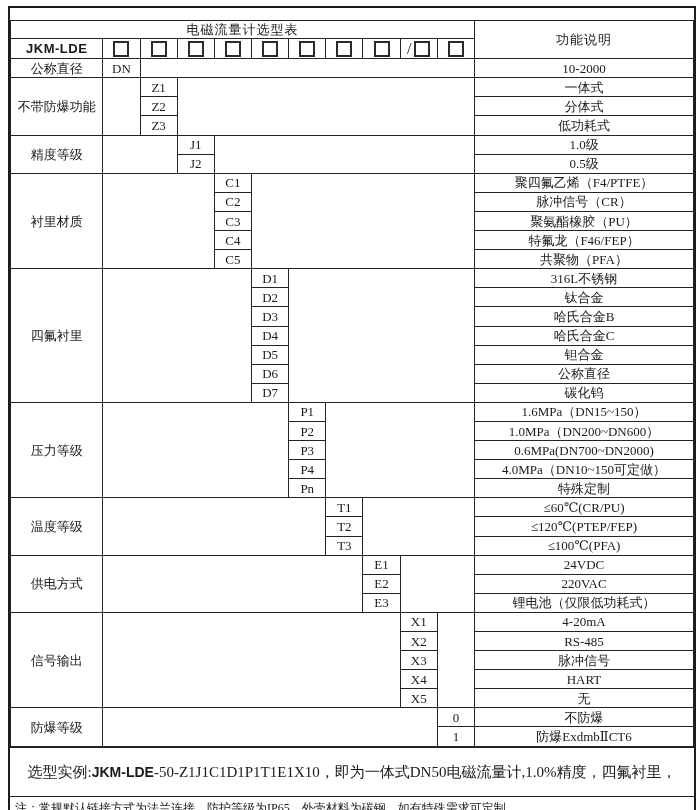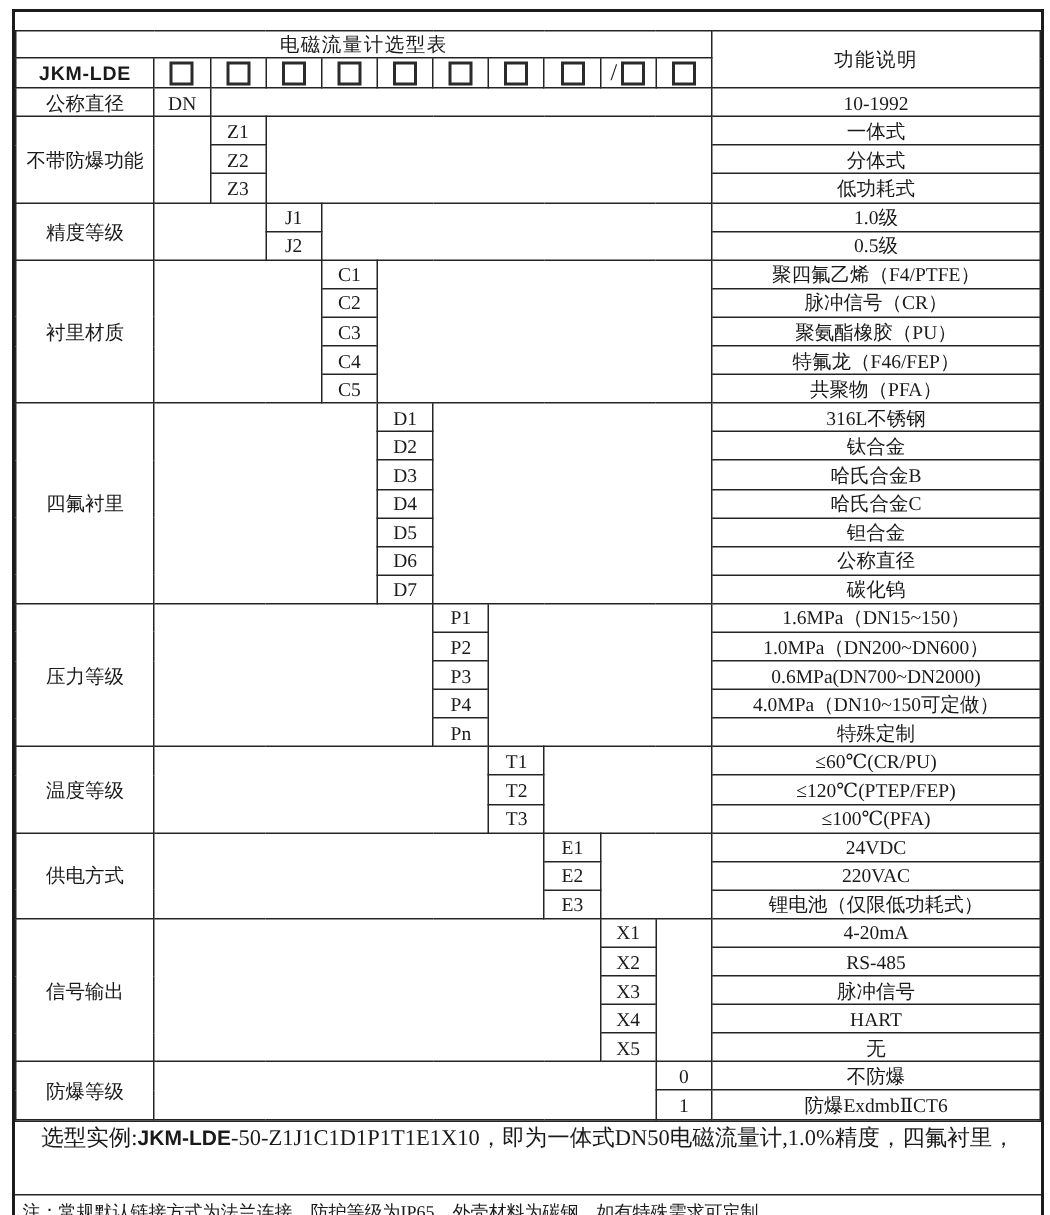--- a/index.html
+++ b/index.html
@@ -31,21 +31,21 @@
   td.code{font-size:13px;}
   td.code-dn{text-align:left;padding-left:3px;}
   td.desc{font-size:13px;}
   .cb{
     display:inline-block;width:12px;height:12px;
     border:2px solid #2b2b2b;background:#fff;vertical-align:middle;
   }
   .slash{font-size:16px;margin-right:3px;vertical-align:middle;}
   .example{
     border-top:1px solid #242424;height:48px;
-    display:flex;flex-direction:row;justify-content:center;
+    display:flex;flex-direction:column;justify-content:center;
     text-align:center;font-size:15px;line-height:21px;white-space:nowrap;
   }
   .example .bold-model{
     font-family:"Liberation Sans","DejaVu Sans",sans-serif;
     font-weight:bold;font-size:14px;
   }
   .note{
     border-top:1px solid #242424;height:23px;line-height:23px;
     font-size:12px;text-align:left;padding-left:5px;white-space:nowrap;
   }
@@ -87,21 +87,21 @@
       <td><span class="cb"></span></td>
       <td><span class="cb"></span></td>
       <td><span class="slash">/</span><span class="cb"></span></td>
       <td><span class="cb"></span></td>
     </tr>
 
     <tr class="r">
       <td class="lbl">公称直径</td>
       <td class="code code-dn">DN</td>
       <td class="sp" colspan="9"></td>
-      <td class="desc">10-1992</td>
+      <td class="desc">10-2000</td>
     </tr>
 
     <tr class="r">
       <td class="lbl" rowspan="3">不带防爆功能</td>
       <td class="sp" rowspan="3"></td>
       <td class="code">Z1</td>
       <td class="sp" colspan="8" rowspan="3"></td>
       <td class="desc">一体式</td>
     </tr>
     <tr class="r">

